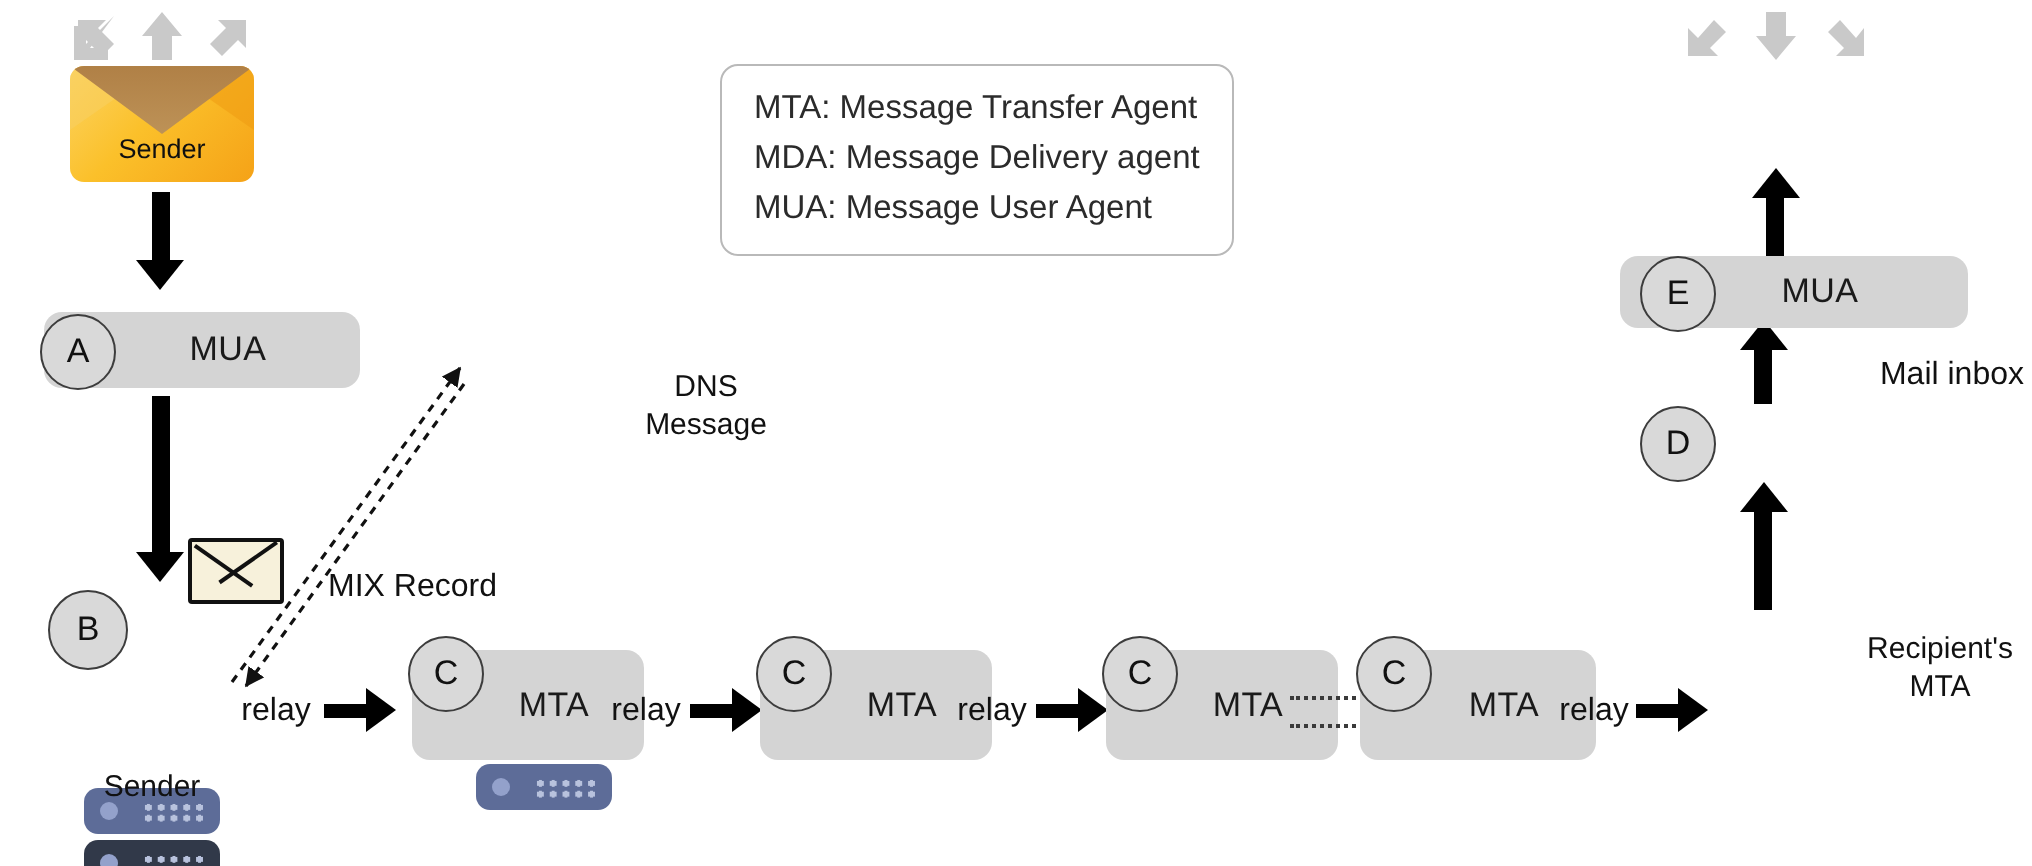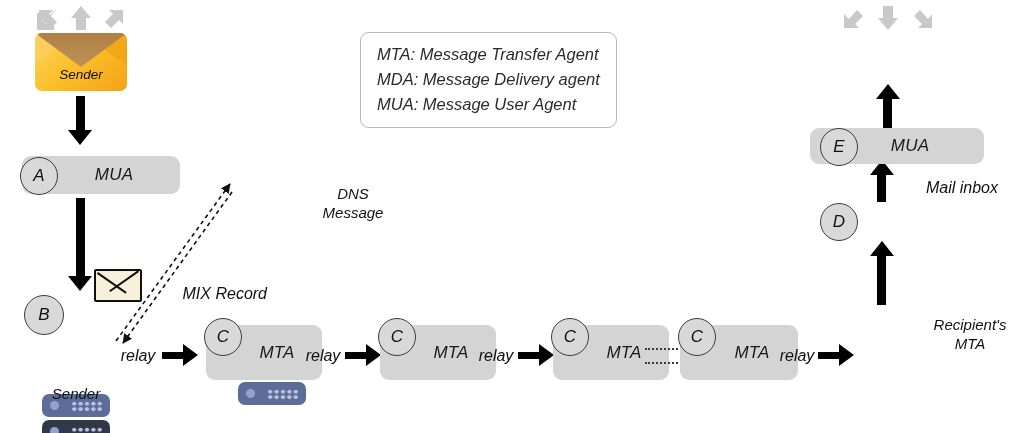--- a/index.html
+++ b/index.html
@@ -1,19 +1,19 @@
 <!DOCTYPE html>
 <html><head>
 <meta charset="utf-8">
 <style>
   html,body{margin:0;padding:0;background:#ffffff;}
   body{width:1016px;height:433px;position:relative;overflow:hidden;
        font-family:"Liberation Sans","DejaVu Sans",sans-serif;color:#111;}
   #stage{position:absolute;left:0;top:0;width:1016px;height:433px;}
-  .abs{position:absolute;font-style:italic;}
+  .abs{position:absolute;}
 
   
   .pbox{background:#d4d4d4;border-radius:9px;display:flex;align-items:center;
         justify-content:center;font-size:17px;color:#1a1a1a;letter-spacing:.2px;}
   .pbox.lbl{padding-left:26px;}
   
   .badge{background:#d9d9d9;border:1.6px solid #3d3d3d;border-radius:50%;
          display:flex;align-items:center;justify-content:center;
          font-size:17px;color:#111;}
 
@@ -161,21 +161,21 @@
     <svg width="140" height="170" viewBox="0 0 140 170">
       <defs>
         <marker id="ah" markerWidth="7" markerHeight="7" refX="5.5" refY="3" orient="auto">
           <path d="M0,0 L6,3 L0,6 z" fill="#111"></path>
         </marker>
       </defs>
       <line x1="6" y1="163" x2="120" y2="6" stroke="#111" stroke-width="1.6" stroke-dasharray="4,3.6" marker-end="url(#ah)"></line>
       <line x1="122" y1="14" x2="13" y2="165" stroke="#111" stroke-width="1.6" stroke-dasharray="4,3.6" marker-end="url(#ah)"></line>
     </svg>
   </div>
-  <div class="abs tx b" style="left:177px;top:284px;width:90px;text-align:right;">
+  <div class="abs tx b" style="left:164px;top:284px;width:90px;text-align:left;">
     <span>MIX Record</span>
   </div>
 
   <div class="abs legend" style="left:360px;top:32px;">
     <div>MTA: Message Transfer Agent</div>
     <div>MDA: Message Delivery agent</div>
     <div>MUA: Message User Agent</div>
   </div>
 
   <div class="abs tx b" style="left:118px;top:346px;width:40px;">
@@ -240,21 +240,21 @@
 
   <div class="abs stemV" style="left:877px;top:255px;height:50px;"></div>
   <div class="abs arrUp" style="left:870px;top:241px;"></div>
 
   <div class="abs badge" style="left:820px;top:203px;width:36px;height:36px;">
     <span>D</span>
   </div>
 
   <div class="abs stemV" style="left:877px;top:174px;height:28px;"></div>
   <div class="abs arrUp" style="left:870px;top:160px;"></div>
-  <div class="abs tx b" style="left:912px;top:178px;width:100px;text-align:center;">
+  <div class="abs tx b" style="left:912px;top:178px;width:100px;text-align:right;">
     <span>Mail inbox</span>
   </div>
 
   <div class="abs pbox lbl" style="left:810px;top:128px;width:148px;height:36px;">
     <span>MUA</span>
   </div>
   <div class="abs badge" style="left:820px;top:128px;width:36px;height:36px;">
     <span>E</span>
   </div>
 

